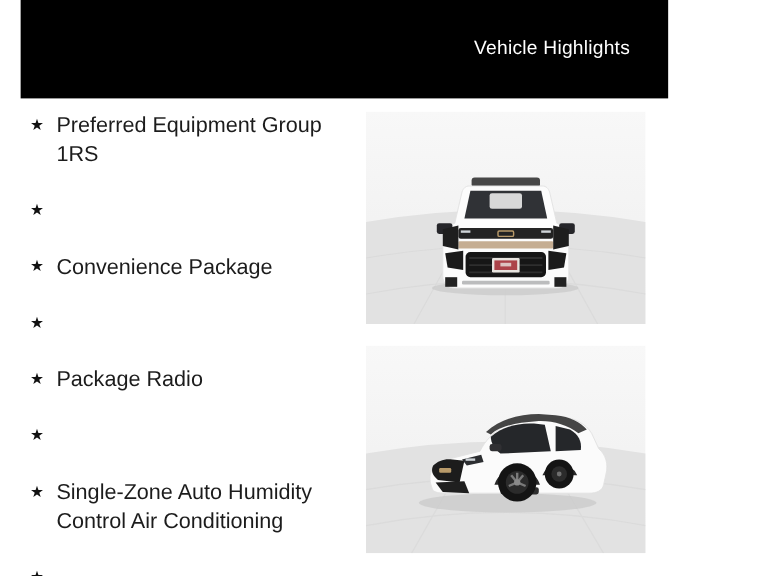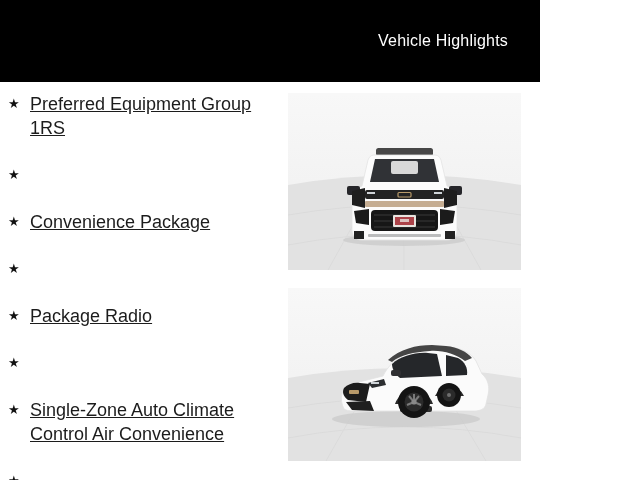--- a/index.html
+++ b/index.html
@@ -2,20 +2,21 @@
 <html><head>
 <meta charset="utf-8">
 <style>
   html, body { margin: 0; padding: 0; }
   .page {
     position: relative;
     width: 540px; height: 480px;
     background: #ffffff;
     font-family: "Liberation Sans", sans-serif;
     overflow: hidden;
+    margin-left: 17px;
   }
   .topbar {
     height: 82px;
     background: #000000;
     display: flex;
     align-items: center;
     justify-content: flex-end;
     padding-right: 32px;
     box-sizing: border-box;
   }
@@ -39,21 +40,21 @@
     font-size: 18px;
     line-height: 24px;
   }
   .features .star {
     flex: 0 0 22px;
     width: 22px;
     font-size: 13px;
     line-height: 24px;
     color: #111111;
   }
-  .features .ftext { max-width: 330px; text-decoration: underline; }
+  .features .ftext { max-width: 330px; }
   .photos {
     width: 233px;
     margin: 11px 19px 0 0;
     display: flex;
     flex-direction: column;
     gap: 18px;
   }
   .photos figure { margin: 0; }
   .photos svg { display: block; }
 </style>
@@ -85,21 +86,21 @@
       </li>
       <li>
         <span class="star">★</span>
         <span class="ftext">Package Radio</span>
       </li>
       <li>
         <span class="star">★</span>
       </li>
       <li>
         <span class="star">★</span>
-        <span class="ftext">Single-Zone Auto Climate Control Air Convenience</span>
+        <span class="ftext">Single-Zone Auto Humidity Control Air Conditioning</span>
       </li>
       <li>
         <span class="star">★</span>
       </li>
     </ul>
 
     <aside class="photos">
 
       <figure role="img" aria-label="White compact SUV, front view, on gray studio floor">
         <svg width="233" height="177" viewBox="0 0 233 177" xmlns="http://www.w3.org/2000/svg">

